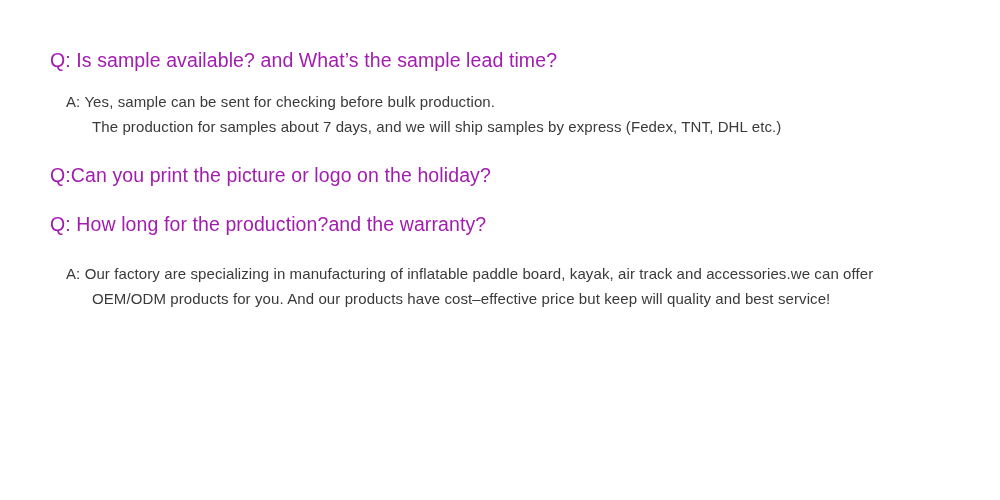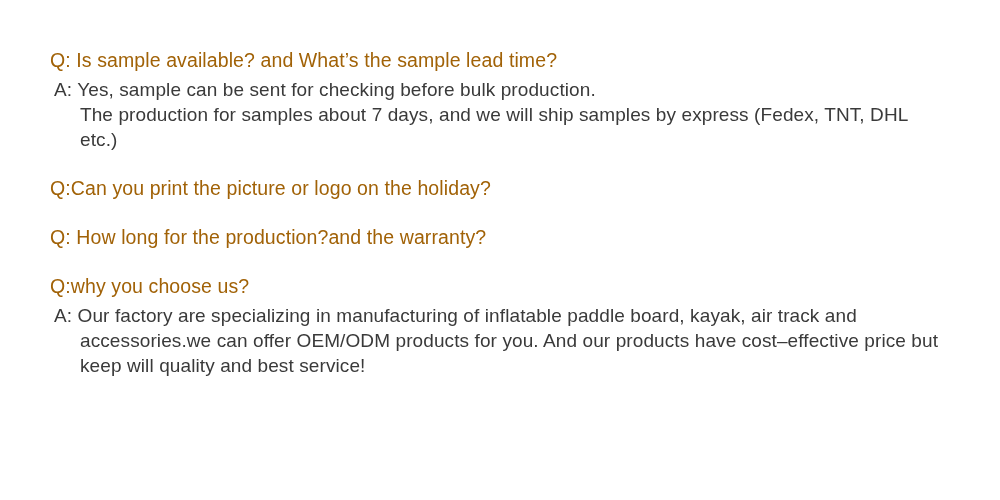--- a/index.html
+++ b/index.html
@@ -23,34 +23,34 @@
   .faq-list {
     display: block;
   }
   .faq-item {
     margin-bottom: 24px;
   }
   .faq-item:last-child {
     margin-bottom: 0;
   }
   .question {
-    color: #a16207;
+    color: #a21caf;
     font-size: 19.5px;
     line-height: 25px;
     letter-spacing: 0.1px;
     white-space: pre-wrap;
     margin: 0 0 2px 0;
     font-weight: 400;
   }
   .answer {
     color: #3a3a3a;
-    font-size: 19px;
+    font-size: 15px;
     line-height: 25px;
     letter-spacing: 0.1px;
-    margin: 4px;
+    margin: 16px;
     white-space: pre-wrap;
     text-indent: 0;
     padding-left: 26px;
   }
   .answer .lead {
     margin-left: -26px;
   }
 </style>
 </head>
 <body>
@@ -66,18 +66,17 @@
 
     <div class="faq-item">
       <p class="question">Q:Can you print the picture or logo on the holiday?</p>
     </div>
 
     <div class="faq-item">
       <p class="question">Q: How long for the production?and the warranty?</p>
     </div>
 
     <div class="faq-item">
-      <p class="question">Q:why you choose us?</p>
       <p class="answer"><span class="lead">A: </span><span>Our factory are specializing in manufacturing of inflatable paddle board, kayak, air track and accessories.we can offer OEM/ODM products for you. And our products have cost–effective price but keep will quality and best service!</span></p>
     </div>
 
   </div>
 </div>
 
 </body></html>

